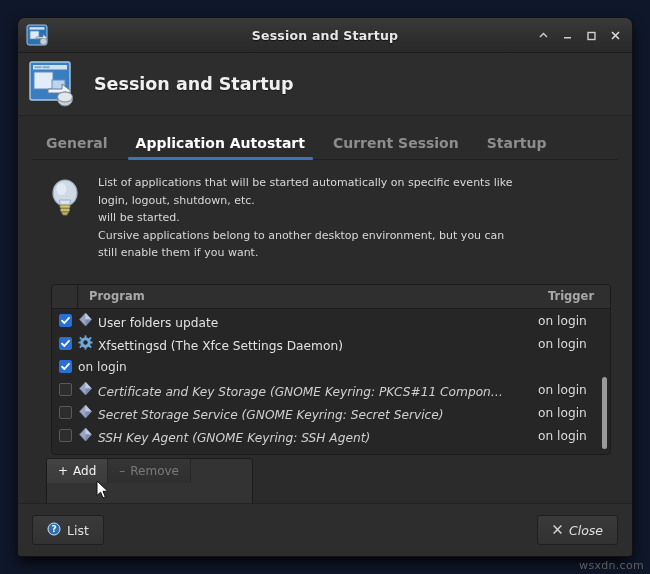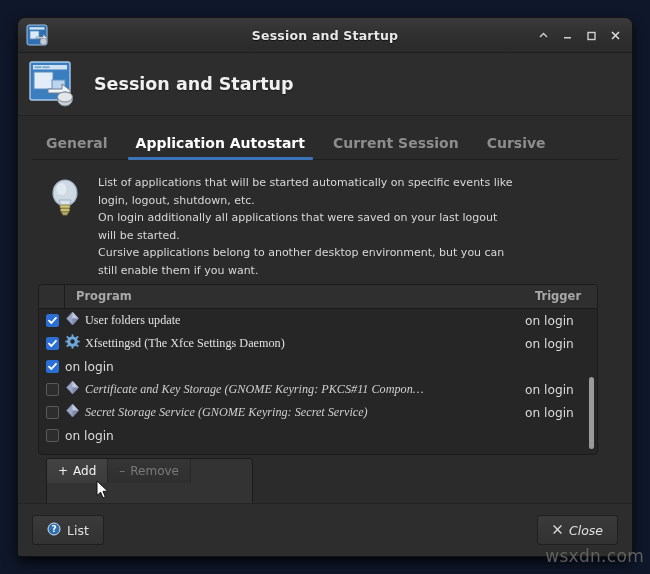--- a/index.html
+++ b/index.html
@@ -134,21 +134,21 @@
     margin-left: 14px;
     color: #d8d8d8;
     font-size: 11px;
     line-height: 17.5px;
   }
   .info-lines div { white-space: nowrap; }
 
   
   .listframe {
     position: absolute;
-    left: 20px; top: 266px;
+    left: 33px; top: 266px;
     width: 558px; height: 169px;
     background: #262626;
     border: 1px solid #1b1b1b;
     border-radius: 4px;
     overflow: hidden;
   }
   .lhead {
     display: flex;
     height: 23px;
     background: #2f2f2f;
@@ -190,25 +190,24 @@
   .row .cb-col {
     width: 26px;
     display: flex;
     align-items: center;
     justify-content: center;
     flex: 0 0 auto;
   }
   .row .prog-col {
     flex: 1 1 auto;
     display: flex;
-    align-items: center;
+    align-items: flex-end;
     min-width: 0;
     overflow: hidden;
     white-space: nowrap;
-    font-family: Liberation Serif, serif;
   }
   .row .prog-col .pname {
     overflow: hidden;
     text-overflow: clip;
     white-space: nowrap;
   }
   .row .trig-col {
     width: 72px;
     flex: 0 0 auto;
     color: #dcdcdc;
@@ -293,23 +292,23 @@
     border-radius: 3px;
     cursor: default;
     white-space: nowrap;
   }
   .btn-help { left: 14px; }
   .btn-close { right: 14px; font-style: italic; }
 
   
   .watermark {
     position: absolute;
-    right: 6px; bottom: 8px;
+    right: 6px; bottom: 2px;
     color: #6b6b6b;
-    font-size: 17px;
+    font-size: 11px;
     opacity: 0.85;
     letter-spacing: 0.3px;
   }
 
   
   .cursor {
     position: absolute;
     left: 78px; top: 462px;
     width: 14px; height: 20px;
     pointer-events: none;
@@ -372,39 +371,38 @@
         </svg>
       </span>
       <div class="hdr-title">Session and Startup</div>
     </div>
 
     <div class="tabs-wrap">
       <div class="tabs">
         <div class="tab">General</div>
         <div class="tab active">Application Autostart</div>
         <div class="tab">Current Session</div>
-        <div class="tab">Cursive</div>
+        <div class="tab">Startup</div>
       </div>
     </div>
 
     <div class="info">
       <span class="bulb">
         <svg viewBox="0 0 38 44" width="38" height="44">
           <ellipse cx="19" cy="17" rx="12" ry="13" fill="#cfd9e4" stroke="#9fb0c2" stroke-width="1.2"></ellipse>
           <ellipse cx="15.5" cy="13" rx="5" ry="6" fill="#e6edf4" opacity="0.8"></ellipse>
           <path d="M13 24 l12 0 l-1.5 5 l-9 0 z" fill="#dbe4ec" stroke="#9fb0c2" stroke-width="1"></path>
           <rect x="14" y="29" width="10" height="3" rx="1" fill="#cfc277" stroke="#8e8548" stroke-width="0.8"></rect>
           <rect x="14.5" y="32.5" width="9" height="3" rx="1" fill="#c8bb70" stroke="#8e8548" stroke-width="0.8"></rect>
           <path d="M15.5 36 l7 0 l-1.5 3 l-4 0 z" fill="#b5ab6a" stroke="#8e8548" stroke-width="0.8"></path>
         </svg>
       </span>
       <div class="info-lines">
         <div>List of applications that will be started automatically on specific events like</div>
         <div>login, logout, shutdown, etc.</div>
-        <div>On login additionally all applications that were saved on your last logout</div>
         <div>will be started.</div>
         <div>Cursive applications belong to another desktop environment, but you can</div>
         <div>still enable them if you want.</div>
       </div>
     </div>
 
     <div class="listframe">
       <div class="lhead">
         <div class="cb-col"></div>
         <div class="prog-col">Program</div>
@@ -491,20 +489,28 @@
                   <path d="M7.5 7.5 L13.5 7.5 L7.5 14 Z" fill="#7f8cae"></path>
                 </svg></span>
               <span class="pname">Secret Storage Service (GNOME Keyring: Secret Service)</span>
             </div>
             <div class="trig-col">on login</div>
           </div>
           <div class="row dim">
             <div class="cb-col">
               <span class="chk off"></span>
             </div>
+            <div class="prog-col">
+              <span><svg class="rowicon" viewBox="0 0 15 15">
+                  <path d="M7.5 1 L13.5 7.5 L7.5 14 L1.5 7.5 Z" fill="#9aa6c4" stroke="#6f7c9c" stroke-width="0.8"></path>
+                  <path d="M7.5 1 L13.5 7.5 L7.5 7.5 Z" fill="#c3cbe0"></path>
+                  <path d="M7.5 7.5 L13.5 7.5 L7.5 14 Z" fill="#7f8cae"></path>
+                </svg></span>
+              <span class="pname">SSH Key Agent (GNOME Keyring: SSH Agent)</span>
+            </div>
             <div class="trig-col">on login</div>
           </div>
         </div>
       <div class="vscroll">
         <div class="vthumb"></div>
       </div>
     </div>
 
     <div class="actionbar">
       <div class="abtn hover">

